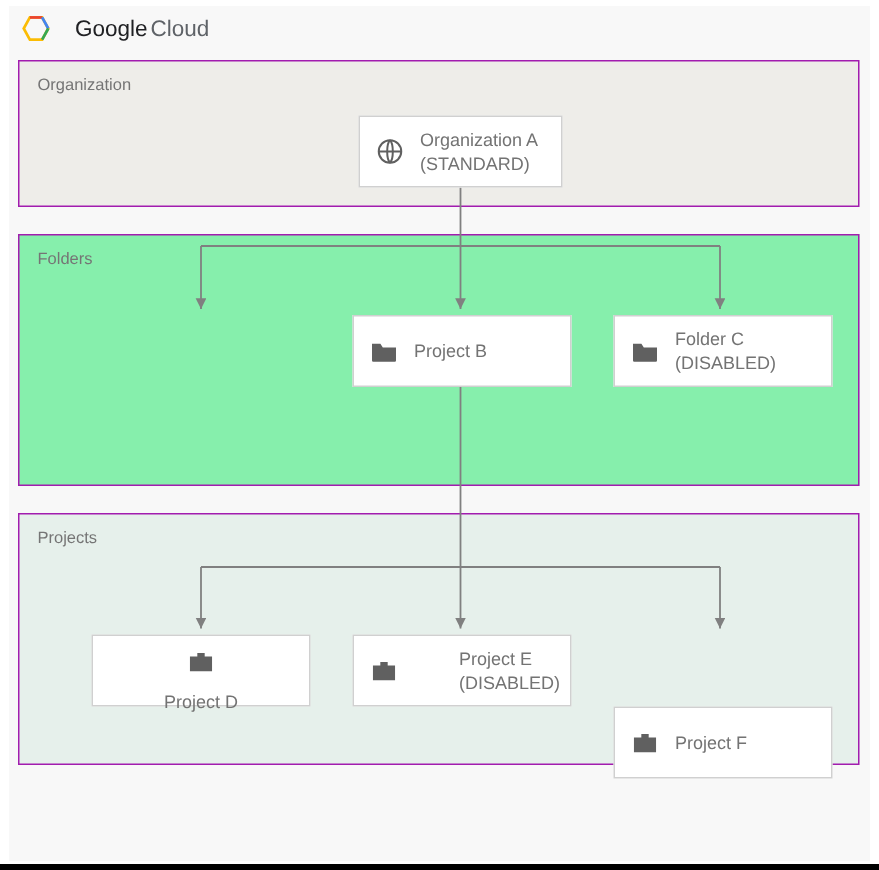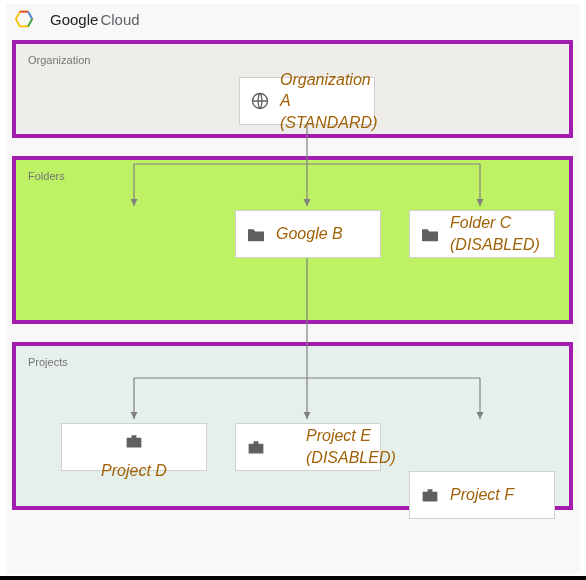--- a/index.html
+++ b/index.html
@@ -27,45 +27,45 @@
     align-items: center;
     gap: 16px;
     color: #5f6368;
     font-size: 15px;
   }
   .brand svg { display: block; }
   .brand .g { color:#202124; font-weight:500; }
   .brand .c { color:#5f6368; font-weight:400; margin-left:2px;}
   .zone {
     position: absolute;
-    border: 4px solid #a21caf;
+    border: 1px solid #a21caf;
   }
   .zone-label {
     position: absolute;
     left: 12px;
     top: 10px;
     font-size: 11px;
     color: #757575;
   }
   .org-zone { left:6px; top:36px; width:561px; height:98px; background:#eeede9; }
-  .folders-zone { left:6px; top:152px; width:561px; height:168px; background:#bef264;text-align:right; }
+  .folders-zone { left:6px; top:152px; width:561px; height:168px; background:#86efac;text-align:right; }
   .projects-zone { left:6px; top:338px; width:561px; height:168px; background:#e6f0eb; }
 
   .node {
     position: absolute;
     background: #fff;
     border: 1px solid #d0d0d0;
     box-shadow: 0 0 0 rgba(0,0,0,0);
     display: flex;
     align-items: center;
     padding: 8px 10px;
     gap: 10px;
   }
   .node .ic { flex: 0 0 auto; display:flex; align-items:center; justify-content:center; }
-  .node .txt { font-size: 16px; color:#a16207; line-height:1.35;font-style:italic; }
+  .node .txt { font-size: 12px; color:#737373; line-height:1.35; }
   .node .sub { display:block; }
 
   .org-node { left:233px; top:73px; width:136px; height:48px; }
   .fA { left:55px;  top:206px; width:146px; height:48px; }
   .fB { left:229px; top:206px; width:146px; height:48px; }
   .fC { left:403px; top:206px; width:146px; height:48px; }
   .pD { left:55px;  top:419px; width:146px; height:48px;flex-direction:column; }
   .pE { left:229px; top:419px; width:146px; height:48px;gap:40px; }
   .pF { left:403px; top:419px; width:146px; height:48px;margin-top:48px; }
 
@@ -134,21 +134,21 @@
       <span class="sub">(STANDARD)</span>
     </span>
   </div>
 
   <div class="node fB">
     <span class="ic">
       <svg width="20" height="16" viewBox="0 0 24 20">
           <path d="M2 4h7l2 3h11v11a1 1 0 0 1-1 1H3a1 1 0 0 1-1-1V4z" fill="#606060"></path>
         </svg>
     </span>
-    <span class="txt">Google B</span>
+    <span class="txt">Project B</span>
   </div>
   <div class="node fC">
     <span class="ic">
       <svg width="20" height="16" viewBox="0 0 24 20">
           <path d="M2 4h7l2 3h11v11a1 1 0 0 1-1 1H3a1 1 0 0 1-1-1V4z" fill="#606060"></path>
         </svg>
     </span>
     <span class="txt">
       <span>Folder C</span>
       <span class="sub">(DISABLED)</span>

